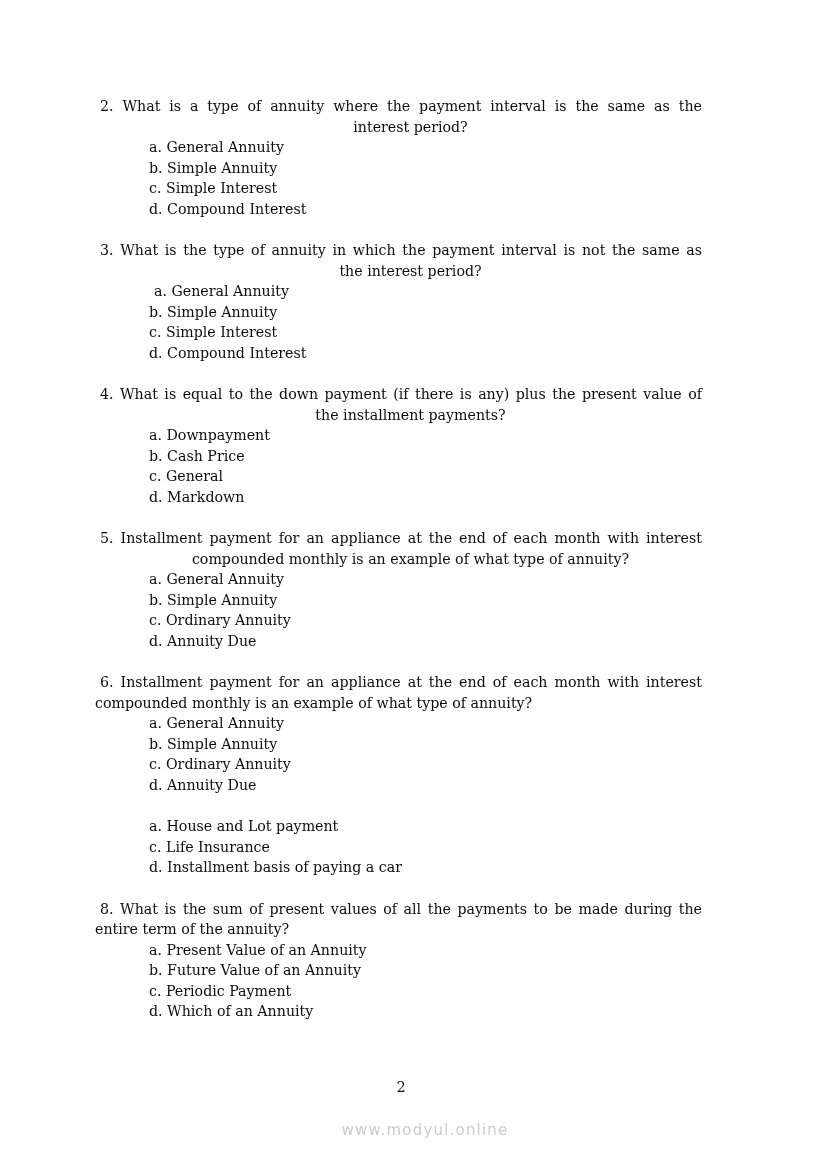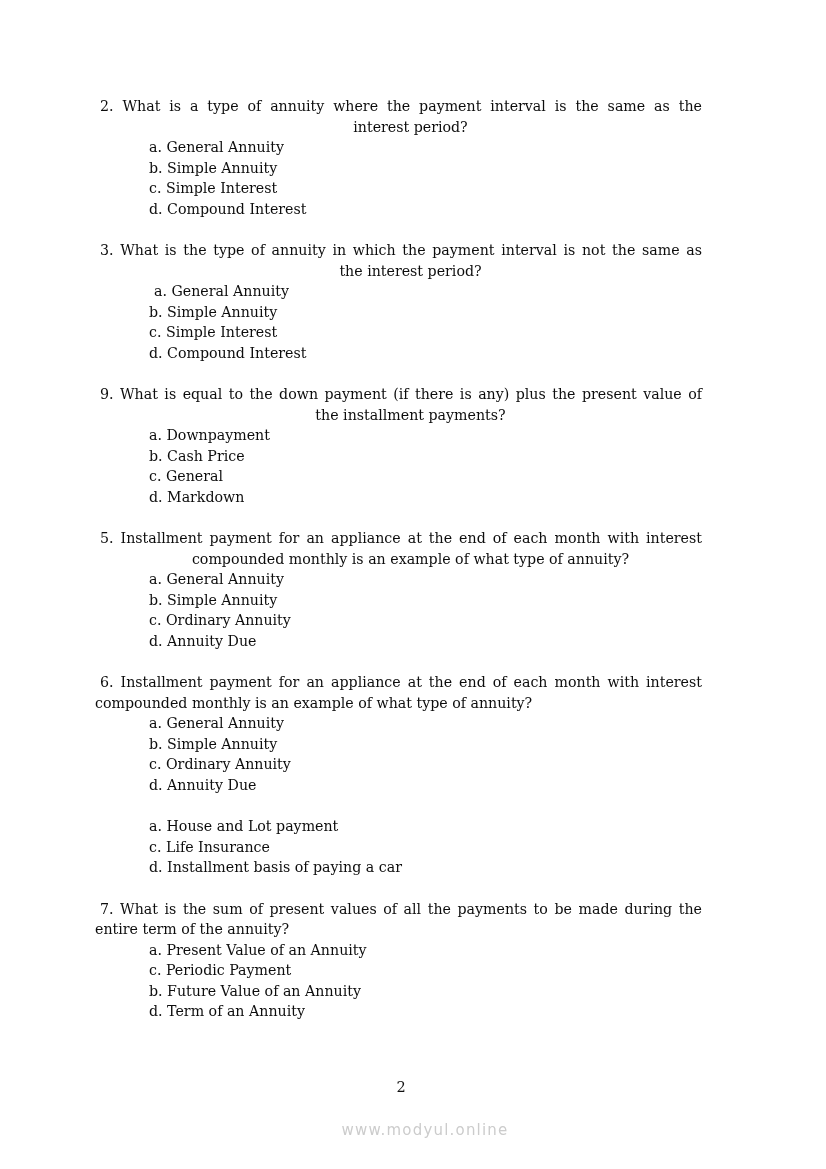--- a/index.html
+++ b/index.html
@@ -67,21 +67,21 @@
     <div class="q">
       <div class="line line-just">3. What is the type of annuity in which the payment interval is not the same as</div>
       <div class="line line-hang">the interest period?</div>
       <div class="line opt-extra">a. General Annuity</div>
       <div class="line opt">b. Simple Annuity</div>
       <div class="line opt">c. Simple Interest</div>
       <div class="line opt">d. Compound Interest</div>
     </div>
 
     <div class="q">
-      <div class="line line-just">9. What is equal to the down payment (if there is any) plus the present value of</div>
+      <div class="line line-just">4. What is equal to the down payment (if there is any) plus the present value of</div>
       <div class="line line-hang">the installment payments?</div>
       <div class="line opt">a. Downpayment</div>
       <div class="line opt">b. Cash Price</div>
       <div class="line opt">c. General</div>
       <div class="line opt">d. Markdown</div>
     </div>
 
     <div class="q">
       <div class="line line-just">5. Installment payment for an appliance at the end of each month with interest</div>
       <div class="line line-hang">compounded monthly is an example of what type of annuity?</div>
@@ -100,25 +100,25 @@
       <div class="line opt">d. Annuity Due</div>
     </div>
 
     <div class="q">
       <div class="line opt">a. House and Lot payment</div>
       <div class="line opt">c. Life Insurance</div>
       <div class="line opt">d. Installment basis of paying a car</div>
     </div>
 
     <div class="q">
-      <div class="line line-just">7. What is the sum of present values of all the payments to be made during the</div>
+      <div class="line line-just">8. What is the sum of present values of all the payments to be made during the</div>
       <div class="line line-flush">entire term of the annuity?</div>
       <div class="line opt">a. Present Value of an Annuity</div>
+      <div class="line opt">b. Future Value of an Annuity</div>
       <div class="line opt">c. Periodic Payment</div>
-      <div class="line opt">b. Future Value of an Annuity</div>
-      <div class="line opt">d. Term of an Annuity</div>
+      <div class="line opt">d. Which of an Annuity</div>
     </div>
 
   </div>
 
   <div class="pageno">2</div>
   <div class="watermark">www.modyul.online</div>
 </div>
 
 </body></html>

